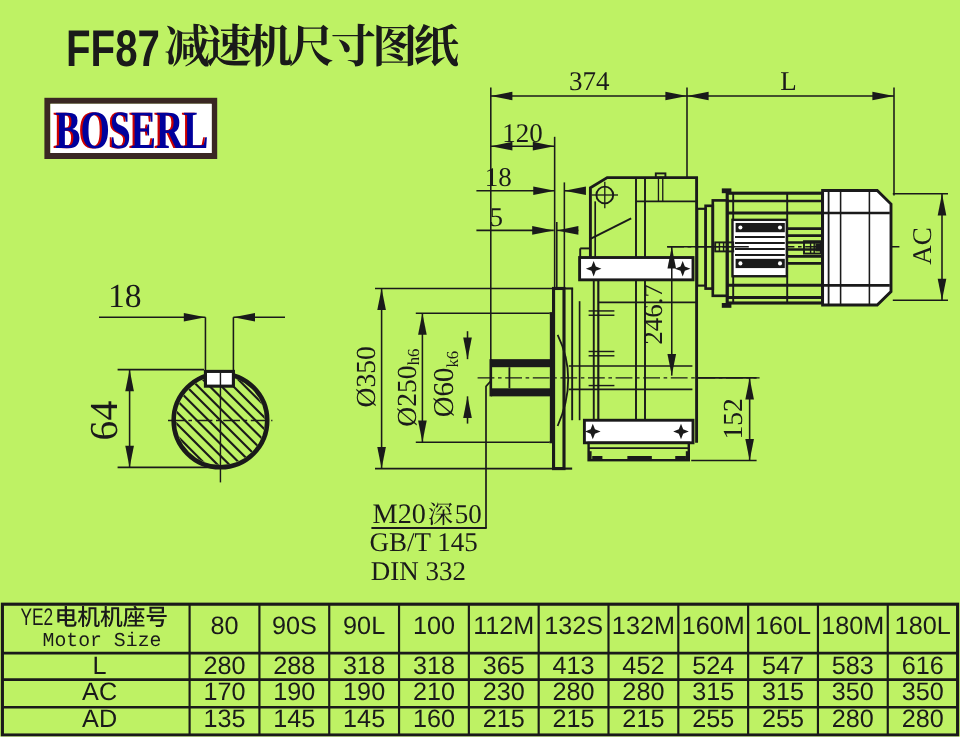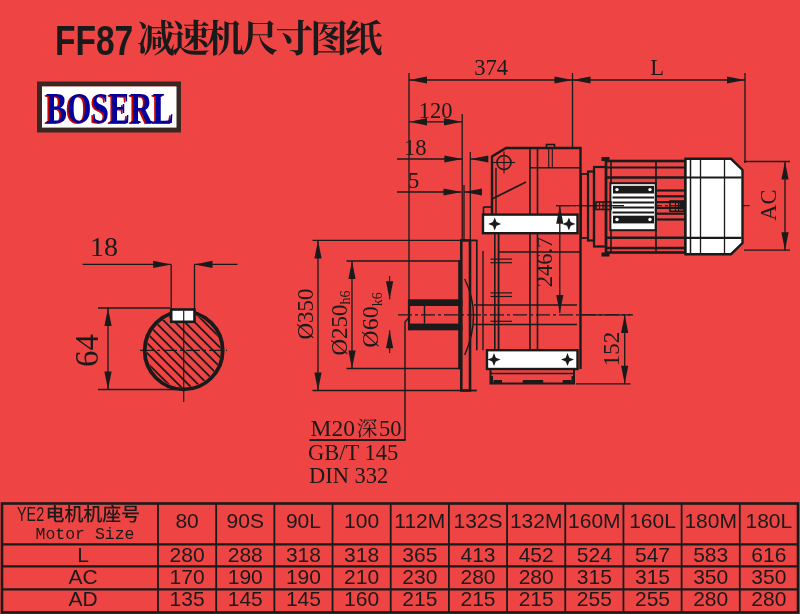--- a/index.html
+++ b/index.html
@@ -1,14 +1,14 @@
 <!DOCTYPE html>
 <html><head><meta charset="utf-8"><style>
 html,body{margin:0;padding:0;background:#ffffff;}
-#page{position:relative;width:800px;height:614px;background:#ef4444;overflow:hidden;}
+#page{position:relative;width:800px;height:614px;background:#bef264;overflow:hidden;}
 text{white-space:pre;}
 </style></head><body>
 <div id="page">
 <svg width="800" height="614" viewBox="0 0 800 614">
 <text transform="translate(55,55) scale(0.78,1)" font-family="Liberation Sans" font-size="43" font-weight="bold" text-anchor="start" fill="#1a1a1a">FF87</text>
 <g transform="translate(137.0,52) scale(0.038000,-0.038000)">
         <path d="M65 804Q132 789 170 765Q208 741 223 714Q238 687 236 662Q233 638 218 622Q203 607 180 606Q158 605 133 624Q131 655 120 687Q109 718 93 747Q76 776 56 798ZM69 239Q79 239 84 241Q89 244 97 259Q102 269 107 279Q112 289 120 308Q129 327 145 365Q160 403 188 469Q216 535 258 638L274 635Q264 595 250 543Q236 491 223 440Q209 388 199 347Q188 306 185 288Q180 266 177 243Q173 220 174 202Q175 177 184 153Q194 130 203 101Q212 72 210 29Q209 -5 188 -27Q167 -48 133 -48Q117 -48 103 -36Q89 -25 83 1Q92 51 94 95Q95 138 91 168Q86 197 75 204Q65 211 53 215Q41 218 26 219V239Q26 239 34 239Q42 239 53 239Q64 239 69 239ZM491 86Q491 81 471 71Q451 62 426 62H415V378V412L495 378H592V350H491ZM284 665V717L406 655H388V380Q388 321 384 257Q379 194 361 132Q343 70 306 13Q268 -44 202 -92L191 -84Q235 -17 255 59Q274 135 279 216Q284 297 284 379V655ZM968 488Q964 479 954 475Q944 470 927 472Q890 318 828 209Q765 100 676 28Q586 -44 468 -89L458 -76Q556 -17 634 70Q711 157 763 275Q815 393 834 543ZM776 835Q775 825 767 817Q759 809 739 807Q738 712 741 611Q745 511 759 415Q774 319 802 235Q831 150 879 86Q887 72 893 72Q898 73 905 86Q915 106 931 139Q946 172 957 203L969 201L945 27Q966 -20 970 -47Q974 -73 960 -83Q941 -94 919 -92Q897 -90 875 -78Q854 -66 835 -48Q817 -30 805 -11Q733 102 697 239Q660 376 649 531Q637 685 636 850ZM865 729Q865 729 883 715Q901 701 926 681Q951 661 972 643Q968 627 944 627H360V655H806ZM779 819Q832 814 861 799Q891 784 901 766Q912 748 908 730Q905 712 891 701Q877 689 858 689Q838 688 817 704Q817 734 803 764Q788 794 770 813ZM570 577Q570 577 586 562Q601 548 621 528Q641 508 656 491Q652 475 629 475H414L406 503H523ZM547 378 584 419 666 357Q662 353 653 347Q644 342 632 340V129Q632 126 620 121Q609 116 595 111Q580 106 568 106H555V378ZM593 186V157H461V186Z" fill="#1a1a1a"></path>
       </g>
 <g transform="translate(171.6,52) scale(0.038000,-0.038000)">
         <path d="M223 149Q237 149 244 146Q251 143 261 134Q302 94 355 71Q407 48 482 40Q557 32 662 32Q745 32 819 34Q893 35 977 39V27Q943 19 924 -8Q905 -35 901 -70Q864 -70 817 -70Q770 -70 721 -70Q672 -70 626 -70Q523 -70 454 -53Q385 -35 337 2Q289 39 247 99Q237 114 228 113Q220 112 211 99Q202 82 184 54Q166 26 146 -5Q126 -35 110 -64Q114 -77 101 -87L22 30Q47 45 78 65Q109 84 139 104Q168 123 191 136Q214 149 223 149ZM82 828Q155 807 198 777Q240 748 259 716Q278 685 278 657Q278 630 264 612Q249 594 226 592Q203 590 176 610Q169 646 152 684Q136 722 115 758Q94 794 73 823ZM263 129 159 97V460H39L33 489H143L197 560L313 467Q308 460 296 454Q284 449 263 445ZM680 414Q631 315 542 238Q453 161 335 109L326 122Q403 181 460 264Q517 346 549 430H680ZM729 838Q728 828 721 821Q713 813 693 810V89Q693 84 679 75Q664 66 643 59Q622 52 600 52H579V853ZM480 382Q480 377 465 369Q451 361 430 354Q408 348 385 348H369V601V647L486 601H837V572H480ZM846 430V402H427V430ZM782 601 834 658 945 574Q941 568 930 562Q919 557 904 554V396Q904 393 888 386Q873 379 851 373Q830 367 811 367H792V601ZM856 798Q856 798 868 789Q879 780 897 766Q916 752 936 737Q956 721 972 707Q968 691 944 691H334L326 719H792ZM686 348Q773 336 828 312Q883 287 911 258Q940 228 947 200Q954 172 944 152Q935 131 912 125Q890 119 861 134Q848 160 826 189Q805 217 780 244Q755 272 728 296Q702 320 678 340Z" fill="#1a1a1a"></path>

